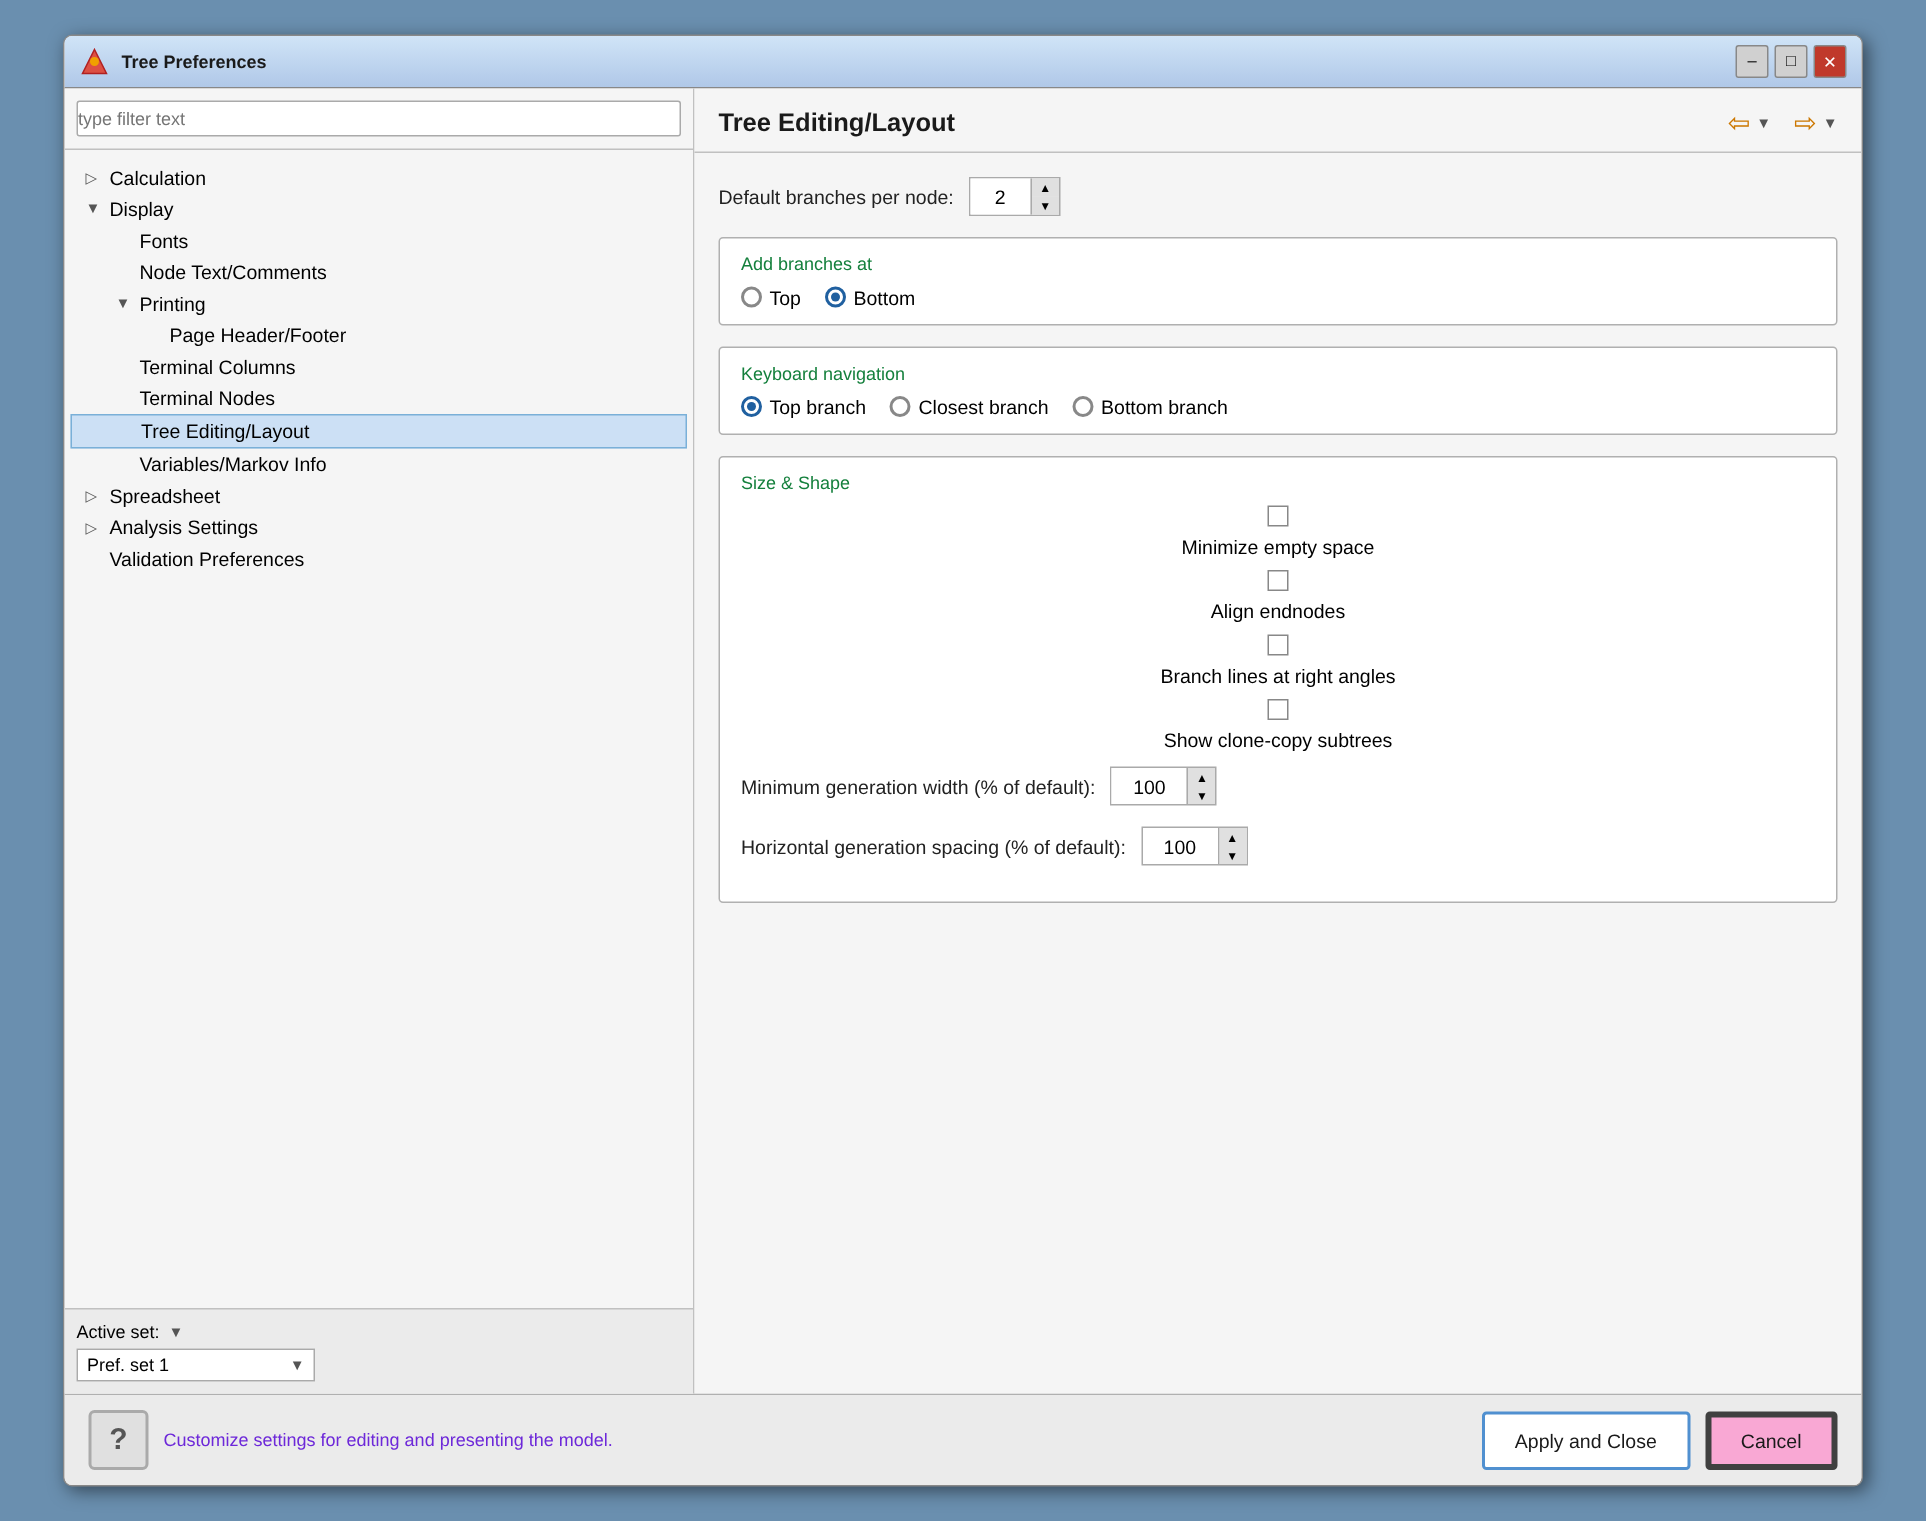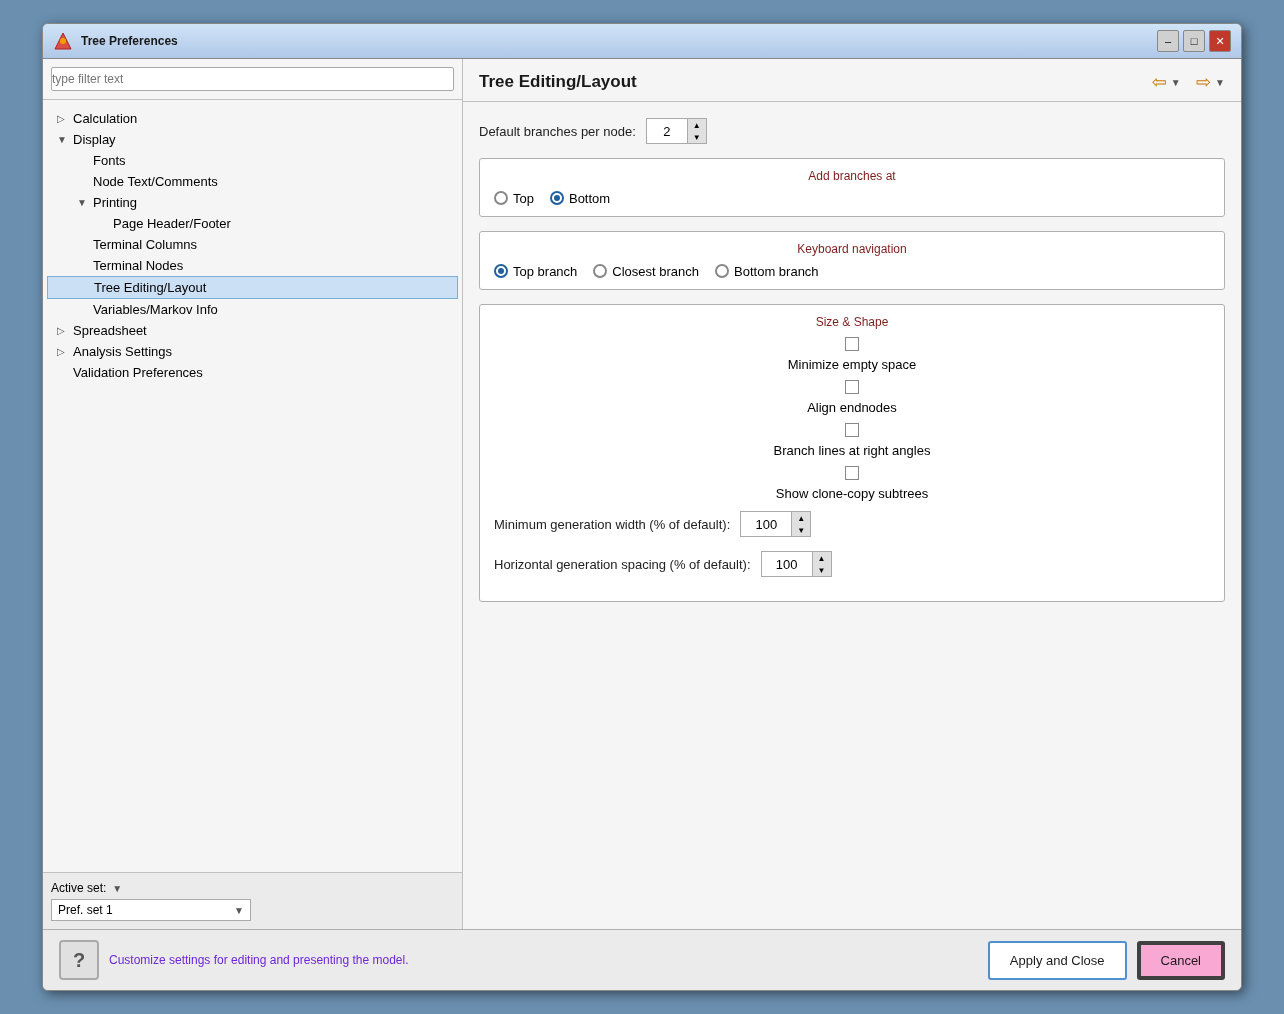--- a/index.html
+++ b/index.html
@@ -112,21 +112,21 @@
       background: #ebebeb;
     }
     .active-set-label {
       font-size: 12px;
       margin-bottom: 4px;
       display: flex;
       align-items: center;
       gap: 6px;
     }
     .active-set-dropdown {
-      width: 200px;
+      width: 159px;
       padding: 3px 6px;
       border: 1px solid #aaa;
       background: white;
       font-size: 12px;
       cursor: pointer;
       display: flex;
       align-items: center;
       justify-content: space-between;
     }
     .right-panel {
@@ -210,23 +210,22 @@
     }
     .group-box {
       border: 1px solid #b0b0b0;
       border-radius: 3px;
       margin-bottom: 14px;
       padding: 10px 14px;
       background: white;
     }
     .group-box-title {
       font-size: 12px;
-      color: #7f1d1d;
+      color: #15803d;
       margin-bottom: 8px;
-      text-align: center;
     }
     .radio-row {
       display: flex;
       align-items: center;
       gap: 16px;
     }
     .radio-item {
       display: flex;
       gap: 5px;
       cursor: pointer;

